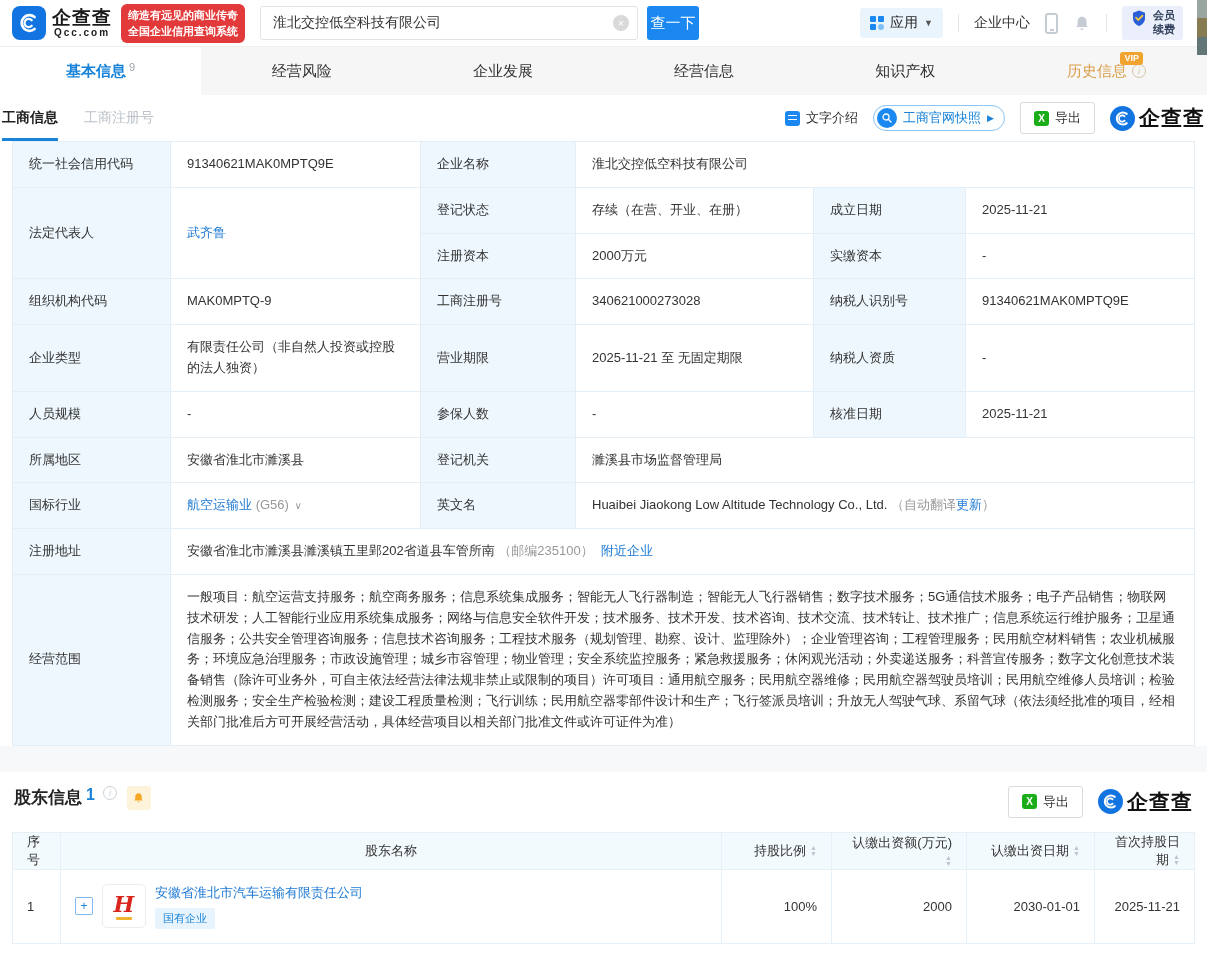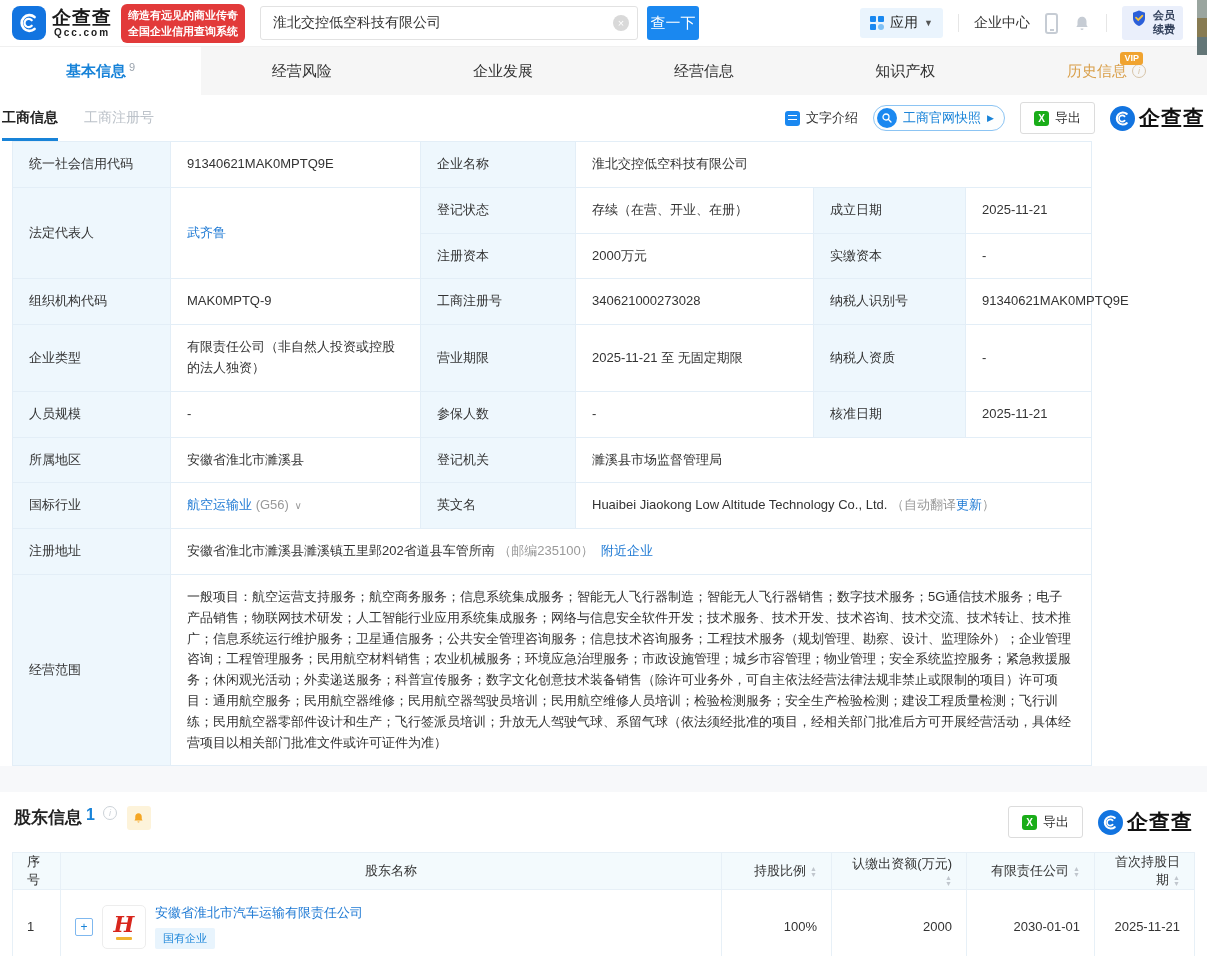--- a/index.html
+++ b/index.html
@@ -54,21 +54,21 @@
   .snapshot-pill{display:flex;align-items:center;gap:6px;border:1px solid #8cc4f3;border-radius:16px;padding:2px 10px 2px 3px;color:#1883d8;font-size:13px;cursor:pointer;background:#fdfefe}
   .snap-circle{width:20px;height:20px;border-radius:50%;background:#1a88f0;display:flex;align-items:center;justify-content:center}
   .play-glyph{font-size:9px;color:#1883d8}
   .export-btn{display:flex;align-items:center;gap:6px;border:1px solid #dcdcdc;border-radius:3px;padding:6px 13px;font-size:13px;color:#333;background:#fff;cursor:pointer}
   .xls-icon{width:15px;height:15px;border-radius:3px;background:#1aad19;color:#fff;font-size:10px;font-weight:bold;line-height:15px;text-align:center;flex:none}
   .brand-mini{display:flex;align-items:center;gap:4px}
   .brand-mini .bm-icon{width:25px;height:25px;border-radius:50%;background:#1274e0;display:flex;align-items:center;justify-content:center;flex:none}
   .brand-mini .bm-text{font-size:21px;font-weight:bold;color:#111;letter-spacing:1px}
 
   
-  table.biz{border-collapse:collapse;margin:0 12px;width:1080px;table-layout:fixed}
+  table.biz{border-collapse:collapse;margin:0 12px;width:1183px;table-layout:fixed}
   table.biz td{border:1px solid #e3eef7;font-size:13px;padding:12px 16px;line-height:1.6;vertical-align:middle;color:#333}
   table.biz td.lbl{background:#eef7fd}
   .gray{color:#999}
   .chev{color:#999;font-size:10px;margin-left:2px}
   td.scope-cell{line-height:27px;text-align:left;padding:12px 16px}
 
   .section-gap{height:26px;background:#f7f8fa}
 
   
   .sh-head{display:flex;align-items:flex-start;padding:14px 14px 6px;height:54px}
@@ -344,21 +344,21 @@
     <th style="text-align:left">序号</th>
     <th class="ctr">股东名称</th>
     <th class="num"><span>持股比例</span><span class="th-sort">
             <span>▲</span>
             <span>▼</span>
           </span></th>
     <th class="num"><span>认缴出资额(万元)</span><span class="th-sort">
             <span>▲</span>
             <span>▼</span>
           </span></th>
-    <th class="num"><span>有限责任公司</span><span class="th-sort">
+    <th class="num"><span>认缴出资日期</span><span class="th-sort">
             <span>▲</span>
             <span>▼</span>
           </span></th>
     <th class="num"><span>首次持股日期</span><span class="th-sort">
             <span>▲</span>
             <span>▼</span>
           </span></th>
   </tr>
   <tr>
     <td>1</td>

